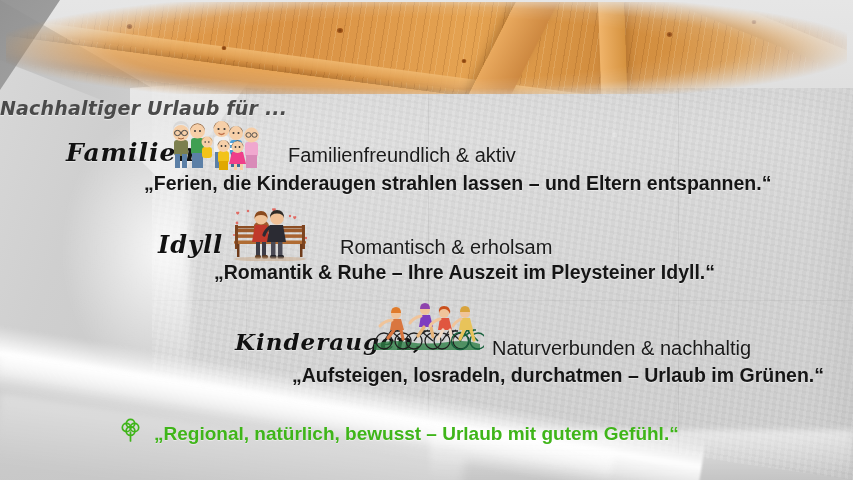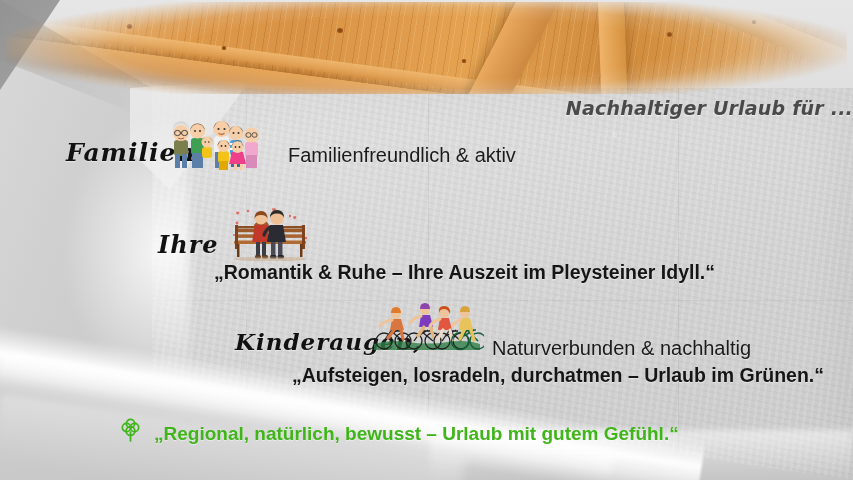--- a/index.html
+++ b/index.html
@@ -154,21 +154,21 @@
   .beam-e{left:660px;top:-25px;width:230px;height:22px;transform:rotate(22deg);transform-origin:left top;
     background:linear-gradient(180deg,#eeb065,#d08f42);opacity:.95;}
   .beam-shadow{
     position:absolute;left:-20px;top:52px;width:620px;height:22px;transform:rotate(7.5deg);transform-origin:left center;
     background:linear-gradient(180deg, rgba(90,45,5,.28), rgba(90,45,5,0));filter:blur(3px);
   }
   .knot{position:absolute;border-radius:50%;background:radial-gradient(circle,#7a3c0c 0%,#a85c1c 55%,rgba(168,92,28,0) 75%);}
 
   
   .headline{
-    position:absolute;left:0;top:97px;width:853px;text-align:right;
+    position:absolute;left:0;top:97px;width:853px;text-align:left;
     font-family:"DejaVu Sans","Liberation Sans",sans-serif;
     font-style:italic;font-weight:bold;font-size:19px;
     color:#4a4a4a;letter-spacing:.2px;
     text-shadow:0 1px 1px rgba(255,255,255,.55);
   }
 
   .cat-label{
     position:absolute;
     font-family:"DejaVu Serif","Liberation Serif",serif;
     font-style:italic;font-weight:bold;
@@ -324,22 +324,23 @@
     <g>
       <rect x="34" y="27" width="10" height="11" rx="3" fill="#f2c319"></rect>
       <circle cx="39" cy="22" r="5.5" fill="#f6cfa8"></circle>
       <path d="M33.5 22 a5.5 5.5 0 0 1 11 0 q-2 -5.5 -5.5 -5.5 t-5.5 5.5z" fill="#c68b3c"></path>
       <circle cx="37.2" cy="22" r=".8" fill="#333"></circle>
         <circle cx="40.8" cy="22" r=".8" fill="#333"></circle>
     </g>
   </svg>
 
   <div class="cat-sub" style="left:288px;top:144px;">Familienfreundlich &amp; aktiv</div>
-
-  <div class="cat-label" style="left:158px;top:230px;font-size:24px;">Ihre</div>
+  <div class="quote" style="left:144px;top:172px;">„Ferien, die Kinderaugen strahlen lassen – und Eltern entspannen.“</div>
+
+  <div class="cat-label" style="left:158px;top:230px;font-size:24px;">Idyll</div>
 
   <svg class="ill couple" viewBox="0 0 84 54">
 
     <g fill="#e2584f" opacity=".85">
       <path d="M10 9 a2 2 0 0 1 3.4 -1.2 a2 2 0 0 1 3.4 1.2 q0 2.4 -3.4 4.4 q-3.4 -2 -3.4 -4.4z" transform="scale(.5) translate(6,2)"></path>
       <path d="M60 6 a2.2 2.2 0 0 1 3.6 -1.3 a2.2 2.2 0 0 1 3.6 1.3 q0 2.6 -3.6 4.6 q-3.6 -2 -3.6 -4.6z" transform="scale(.55) translate(20,-2)"></path>
       <path d="M70 14 a2 2 0 0 1 3.4 -1.2 a2 2 0 0 1 3.4 1.2 q0 2.4 -3.4 4.4 q-3.4 -2 -3.4 -4.4z" transform="scale(.5) translate(60,6)"></path>
       <circle cx="9" cy="16" r="1.4"></circle>
         <circle cx="74" cy="20" r="1.5"></circle>
       <circle cx="20" cy="4" r="1.2"></circle>
@@ -378,20 +379,21 @@
       <rect x="43" y="35" width="4.5" height="14" fill="#4a4a55"></rect>
       <rect x="50" y="35" width="4.5" height="14" fill="#4a4a55"></rect>
       <rect x="42" y="48" width="6.5" height="3.5" rx="1.5" fill="#23232a"></rect>
       <rect x="49.5" y="48" width="6.5" height="3.5" rx="1.5" fill="#23232a"></rect>
       <path d="M42 20 q-5 4 -6 8" stroke="#2b2b33" stroke-width="3.2" fill="none" stroke-linecap="round"></path>
     </g>
 
     <ellipse cx="42" cy="52" rx="36" ry="2.4" fill="#caa27a" opacity=".45"></ellipse>
   </svg>
 
+  <div class="cat-sub" style="left:340px;top:236px;">Romantisch &amp; erholsam</div>
   <div class="quote" style="left:214px;top:261px;">„Romantik &amp; Ruhe – Ihre Auszeit im Pleysteiner Idyll.“</div>
 
   <div class="cat-label" style="left:235px;top:328px;font-size:23px;">Kinderaugen,</div>
 
   <svg class="ill bikes" viewBox="0 0 114 52">
 
     <path d="M4 44 q16 -5 34 -2 q20 3 40 0 q18 -3 32 2 l0 6 l-106 0z" fill="#2f7f47" opacity=".8"></path>
 
     <g stroke="#1f1f1f" stroke-width="1.3" fill="none">
       <circle cx="14" cy="41" r="8"></circle>

